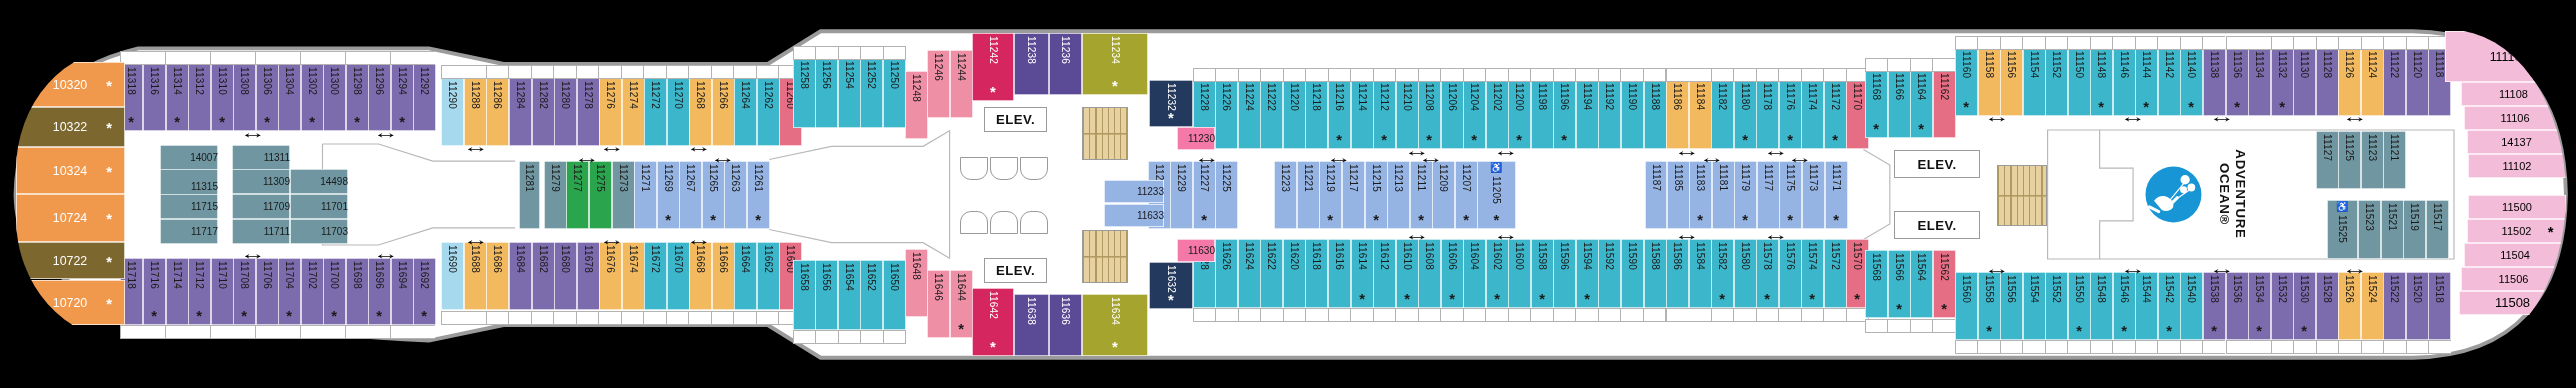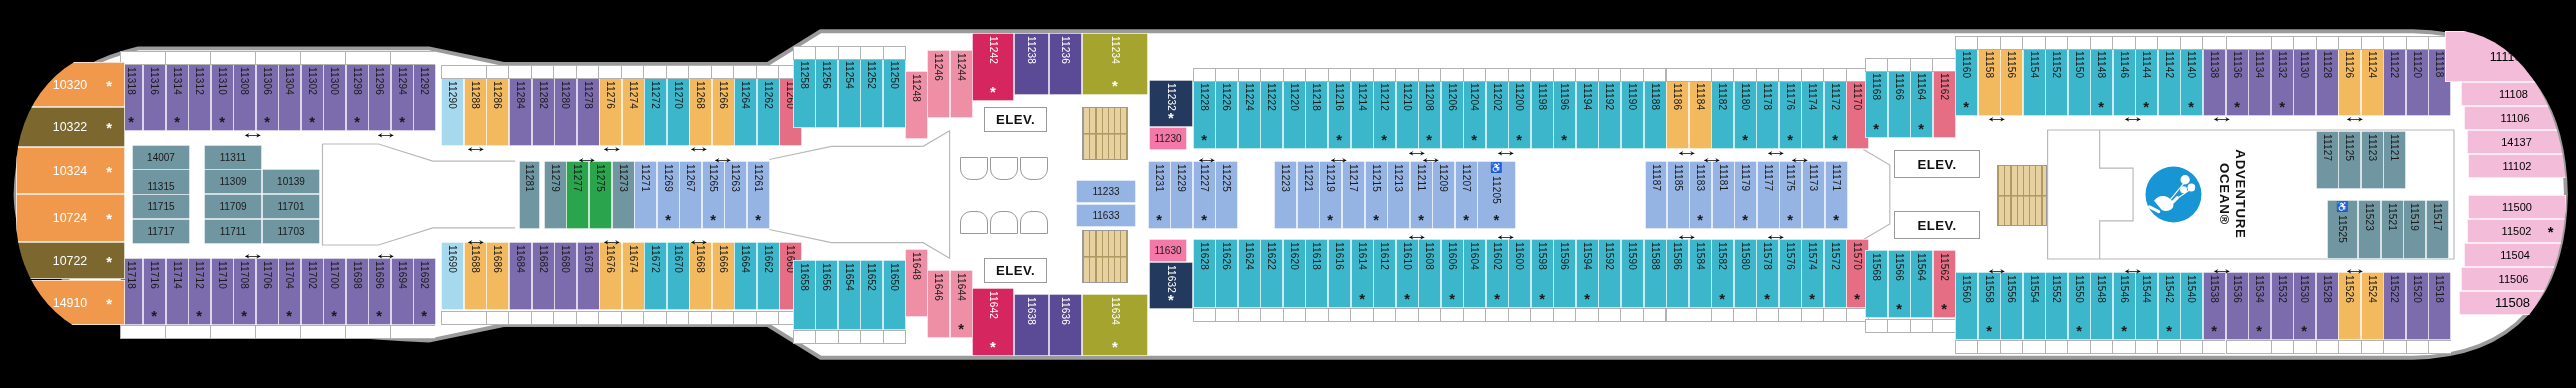--- a/index.html
+++ b/index.html
@@ -3,21 +3,21 @@
 <meta charset="utf-8">
 <style>
   html,body{margin:0;padding:0;background:#000;}
   .ship{position:relative;width:2576px;height:389px;font-family:"Liberation Sans",sans-serif;overflow:hidden;}
   svg.hull{position:absolute;left:0;top:0;}
   .cabin{position:absolute;box-sizing:border-box;display:flex;box-shadow:inset 0 0 0 0.8px rgba(255,255,255,.9);color:#1a1a1a;font-size:10px;}
   .cabin.v{flex-direction:column;align-items:center;}
   .cabin.v .num{writing-mode:vertical-rl;margin-top:3.1px;letter-spacing:0.2px;white-space:nowrap;}
   .cabin .ast{font-size:14.8px;font-weight:bold;line-height:11px;}
   .cabin.v .ast{margin-top:auto;margin-bottom:3.1px;}
-  .cabin.hz{align-items:center;justify-content:center;}
+  .cabin.hz{align-items:center;justify-content:flex-end;margin-left:28px;}
   .cabin.white{color:#fff;}
   .wc{font-size:10px;line-height:10px;margin-top:2.3px;}
   .balc{position:absolute;height:12.4px;background-image:repeating-linear-gradient(90deg,#b3b3b3 0 0.8px,rgba(0,0,0,0) 0.8px 22.5px);border-top:0.8px solid #b3b3b3;border-bottom:0.8px solid #b3b3b3;background-color:#fff;}
   .elev{position:absolute;background:#fff;border:1.6px solid #9a9a9a;display:flex;align-items:center;justify-content:center;font-weight:bold;font-size:13.2px;letter-spacing:0.4px;color:#111;}
   .elevcar{position:absolute;width:26px;height:21px;border:1.2px solid #9a9a9a;background:#fff;}
   .elevcar.d{border-radius:0 0 11px 11px;}
   .elevcar.u{border-radius:11px 11px 0 0;}
   .stairs{position:absolute;background-color:#e7d1a0;background-image:repeating-linear-gradient(90deg,#b09a62 0 1.2px,rgba(0,0,0,0) 1.2px 6.2px),linear-gradient(#b09a62,#b09a62);background-size:100% 100%,100% 1.6px;background-position:0 0,0 50%;background-repeat:repeat,no-repeat;border:0.8px solid #9a9a9a;}
   .arrow{position:absolute;font-size:15.5px;font-weight:bold;color:#000;transform:translate(-50%,-55%) scaleX(1.7);}
   .bow,.stern{position:absolute;overflow:hidden;}
@@ -893,21 +893,21 @@
     <div class="cabin hz" style="left: 204px; top: 169px; width: 58px; height: 25px; background: rgb(111, 150, 161);">
       <span class="num">11309</span>
     </div>
     <div class="cabin hz" style="left: 204px; top: 194px; width: 58px; height: 25px; background: rgb(111, 150, 161);">
       <span class="num">11709</span>
     </div>
     <div class="cabin hz" style="left: 204px; top: 219px; width: 58px; height: 25px; background: rgb(111, 150, 161);">
       <span class="num">11711</span>
     </div>
     <div class="cabin hz" style="left: 262px; top: 169px; width: 58px; height: 25px; background: rgb(111, 150, 161);">
-      <span class="num">10139</span>
+      <span class="num">14498</span>
     </div>
     <div class="cabin hz" style="left: 262px; top: 194px; width: 58px; height: 25px; background: rgb(111, 150, 161);">
       <span class="num">11701</span>
     </div>
     <div class="cabin hz" style="left: 262px; top: 219px; width: 58px; height: 25px; background: rgb(111, 150, 161);">
       <span class="num">11703</span>
     </div>
     <div class="cabin hz" style="left: 1076px; top: 180px; width: 60px; height: 23px; background: rgb(149, 179, 227);">
       <span class="num">11233</span>
     </div>
@@ -929,21 +929,21 @@
       </div>
       <div class="suite white" style="left: 0px; top: 146px; width: 109px; height: 48px; background: rgb(240, 153, 76); font-size: 12.4px;">
         <span>10724</span>
         <span class="ast">*</span>
       </div>
       <div class="suite white" style="left: 0px; top: 194px; width: 109px; height: 37px; background: rgb(124, 103, 47); font-size: 12.4px;">
         <span>10722</span>
         <span class="ast">*</span>
       </div>
       <div class="suite white" style="left: 0px; top: 232px; width: 109px; height: 45px; background: rgb(240, 153, 76); font-size: 12.4px;">
-        <span>14910</span>
+        <span>10720</span>
         <span class="ast">*</span>
       </div>
     </div>
     <div class="stern" style="left: 2445px; top: 29.5px; width: 121px; height: 329px;">
       <div class="suite" style="left: 0px; top: 1.6px; width: 121px; height: 51px; background: rgb(243, 188, 217); font-size: 12.4px;">
         <span>11110</span>
         <span class="ast">*</span>
       </div>
       <div class="suite" style="left: 15.5px; top: 52px; width: 106px; height: 24px; background: rgb(243, 188, 217); font-size: 11px;">
         <span>11108</span>

